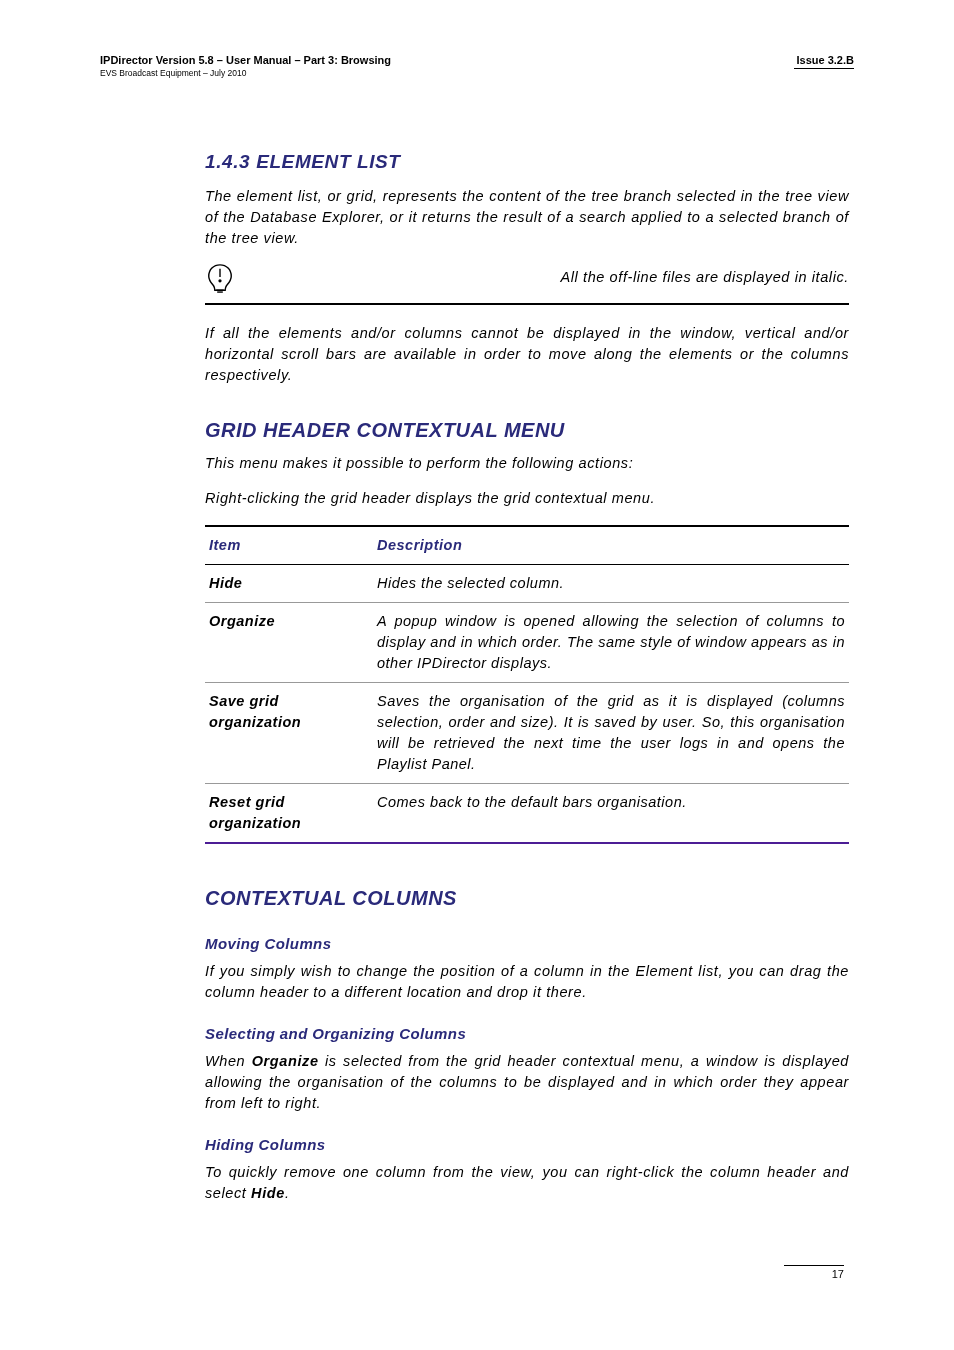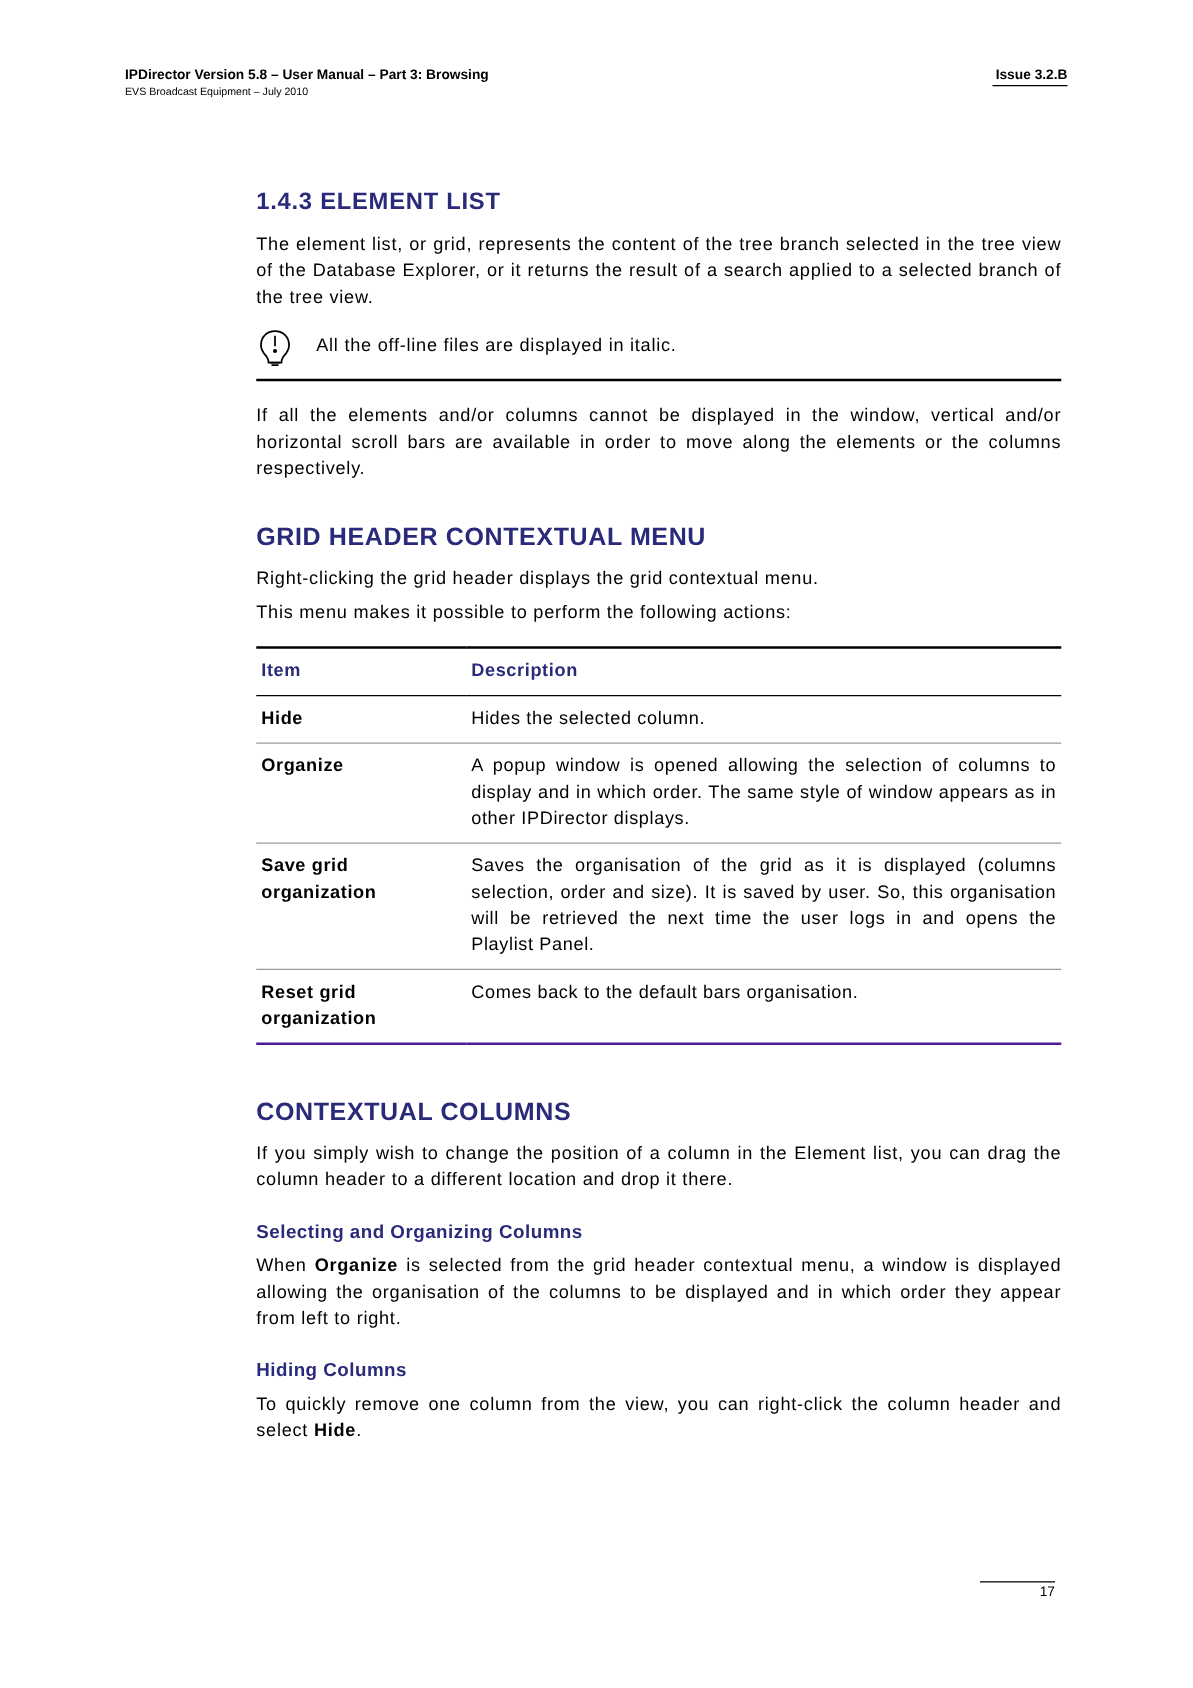--- a/index.html
+++ b/index.html
@@ -39,31 +39,33 @@
     margin-left: auto;
     height: 0;
   }
   .content {
     margin-left: 105px;
     margin-right: 5px;
     font-size: 14.5px;
     letter-spacing: 0.6px;
     line-height: 1.45;
     color: #000;
+    font-style: italic;
   }
   .para {
     margin: 0 0 14px 0;
     text-align: justify;
   }
   .note-row {
     display: flex;
     align-items: center;
     gap: 18px;
     padding-bottom: 6px;
     margin-bottom: 4px;
+    text-align: right;
   }
   .note-rule {
     border-top: 2px solid #000;
     margin: 0 0 18px 0;
     height: 0;
   }
   .note-icon svg {
     width: 30px;
     height: 30px;
     display: block;
@@ -168,22 +170,22 @@
           <circle cx="32" cy="38" r="2" fill="#000"></circle>
         </svg>
       </span>
       <span class="note-text">All the off-line files are displayed in italic.</span>
     </div>
     <div class="note-rule"></div>
 
     <p class="para">If all the elements and/or columns cannot be displayed in the window, vertical and/or horizontal scroll bars are available in order to move along the elements or the columns respectively.</p>
 
     <div class="h3">GRID HEADER CONTEXTUAL MENU</div>
+    <p class="para">This menu makes it possible to perform the following actions:</p>
     <p class="para" style="margin-bottom:6px">Right-clicking the grid header displays the grid contextual menu.</p>
-    <p class="para">This menu makes it possible to perform the following actions:</p>
 
     <table class="grid">
       <thead>
         <tr>
           <th class="col-key">Item</th>
           <th>Description</th>
         </tr>
       </thead>
       <tbody>
         <tr>
@@ -200,20 +202,21 @@
         </tr>
         <tr>
           <td class="col-key">Reset grid organization</td>
           <td class="desc">Comes back to the default bars organisation.</td>
         </tr>
       </tbody>
     </table>
 
     <div class="h3" style="margin-top:40px">CONTEXTUAL COLUMNS</div>
 
+    <div class="h4">Moving Columns</div>
     <p class="para">If you simply wish to change the position of a column in the Element list, you can drag the column header to a different location and drop it there.</p>
 
     <div class="h4">Selecting and Organizing Columns</div>
     <p class="para">
       <span>When </span><span class="bold">Organize</span><span> is selected from the grid header contextual menu, a window is displayed allowing the organisation of the columns to be displayed and in which order they appear from left to right.</span>
     </p>
 
     <div class="h4">Hiding Columns</div>
     <p class="para">
       <span>To quickly remove one column from the view, you can right-click the column header and select </span><span class="bold">Hide</span><span>.</span>

